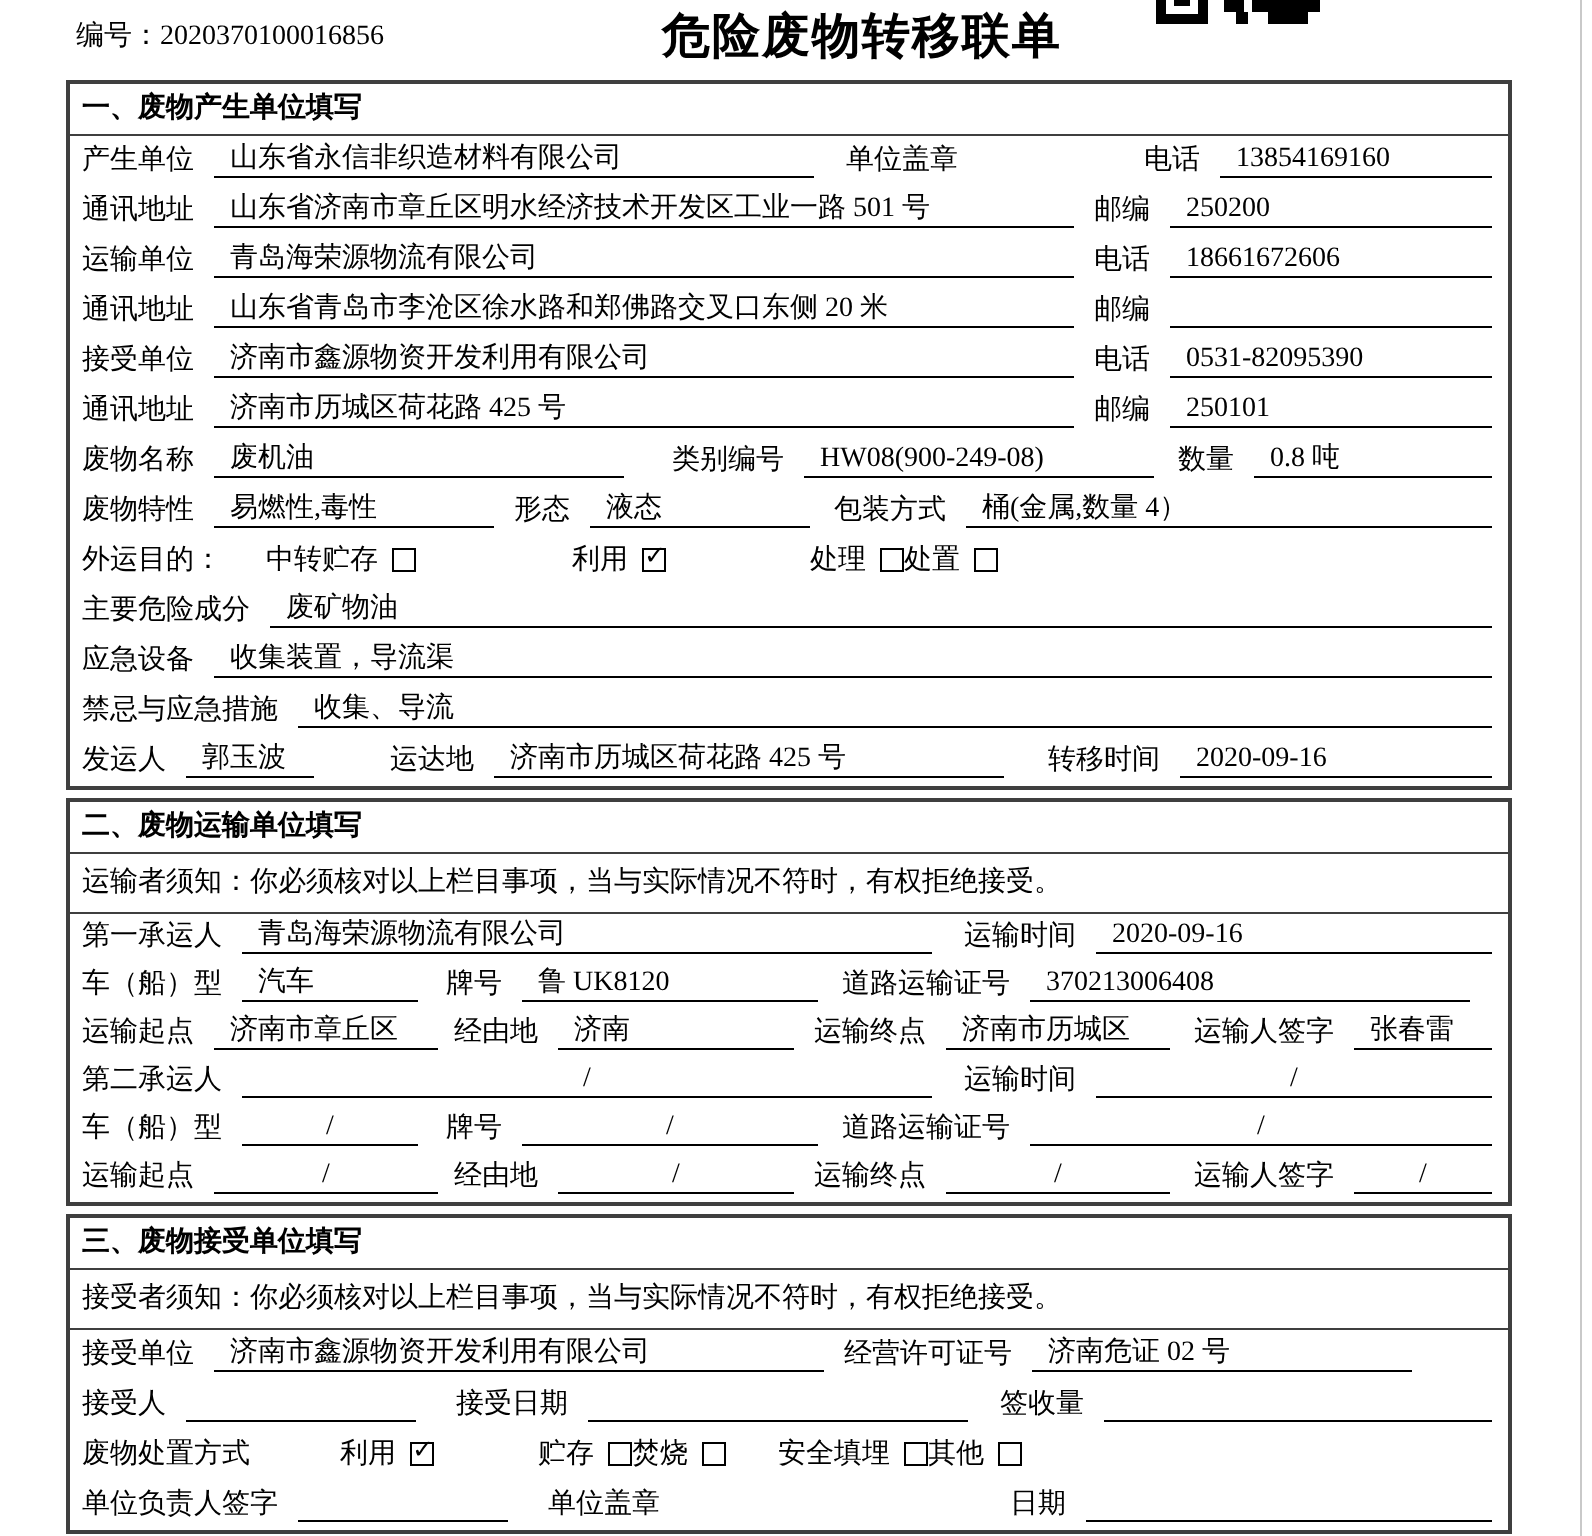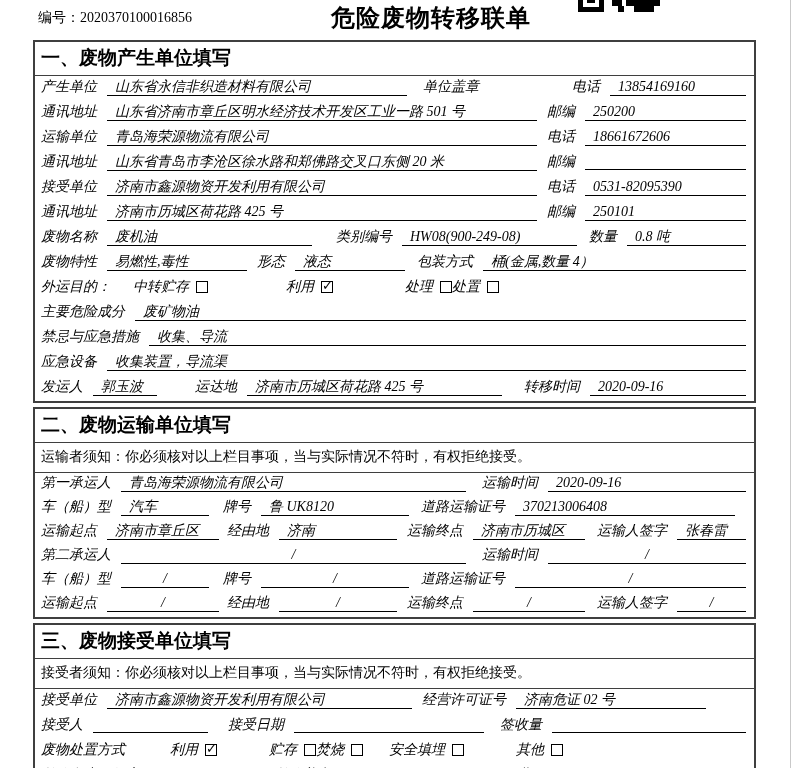--- a/index.html
+++ b/index.html
@@ -15,24 +15,24 @@
   .doc-title{
     position:absolute;left:calc(50% + 33px);top:2px;transform:translateX(-50%);
     font-family:"Liberation Sans","DejaVu Sans",sans-serif;
     font-size:24px;font-weight:bold;letter-spacing:1px;white-space:nowrap;
   }
   .qr-frag{position:absolute;left:578px;top:0;}
   
   .box{margin-left:33px;width:723px;border:2px solid #3f3f3f;box-sizing:border-box;margin-bottom:4px;background:#fff;}
   .sec-title{
     font-family:"Liberation Sans","DejaVu Sans",sans-serif;
-    font-weight:bold;font-size:19px;padding:3px 6px 4px 6px;border-bottom:1px solid #3f3f3f;
+    font-weight:bold;font-size:14px;padding:3px 6px 4px 6px;border-bottom:1px solid #3f3f3f;
   }
   .notice{padding:5px 6px 6px 6px;border-bottom:1px solid #3f3f3f;white-space:nowrap;}
-  .row{display:flex;align-items:center;height:25px;padding:0 8px 4px 6px;box-sizing:border-box;font-style:italic;}
+  .row{display:flex;align-items:flex-end;height:25px;padding:0 8px 4px 6px;box-sizing:border-box;}
   .s2 .row{height:24px;}
   .lbl{white-space:nowrap;flex:0 0 auto;margin-right:10px;}
   .val{
     border-bottom:1px solid #000;padding:0 4px 0 8px;white-space:nowrap;
     box-sizing:border-box;line-height:17px;min-height:17px;flex:0 0 auto;overflow:hidden;
   }
   .fill{flex:1 1 auto;}
   .ctr{text-align:center;padding:0;}
   .cbx{
     display:inline-block;width:12px;height:12px;border:1px solid #000;margin-left:7px;
@@ -135,26 +135,26 @@
     <span class="opt" style="">
         <span>处置</span>
         <span class="cbx"></span>
       </span>
   </div>
   <div class="row">
     <span class="lbl">主要危险成分</span>
     <span class="val fill">废矿物油</span>
   </div>
   <div class="row">
+    <span class="lbl">应急设备</span>
+    <span class="val fill">收集装置，导流渠</span>
+  </div>
+  <div class="row">
     <span class="lbl">禁忌与应急措施</span>
     <span class="val fill">收集、导流</span>
-  </div>
-  <div class="row">
-    <span class="lbl">应急设备</span>
-    <span class="val fill">收集装置，导流渠</span>
   </div>
   <div class="row">
     <span class="lbl">发运人</span>
     <span class="val" style="width:64px">郭玉波</span>
     <span class="lbl" style="margin-left:38px">运达地</span>
     <span class="val" style="width:255px">济南市历城区荷花路 425 号</span>
     <span class="lbl" style="margin-left:22px">转移时间</span>
     <span class="val fill">2020-09-16</span>
   </div>
 </div>
@@ -240,21 +240,21 @@
         <span class="cbx"></span>
       </span>
     <span class="opt" style="">
         <span>焚烧</span>
         <span class="cbx"></span>
       </span>
     <span class="opt" style="margin-left:26px">
         <span>安全填埋</span>
         <span class="cbx"></span>
       </span>
-    <span class="opt" style="margin-left:52px">
+    <span class="opt" style="">
         <span>其他</span>
         <span class="cbx"></span>
       </span>
   </div>
   <div class="row">
     <span class="lbl">单位负责人签字</span>
     <span class="val" style="width:105px"></span>
     <span class="lbl" style="margin-left:20px">单位盖章</span>
     <span class="lbl" style="margin-left:165px">日期</span>
     <span class="val fill"></span>

